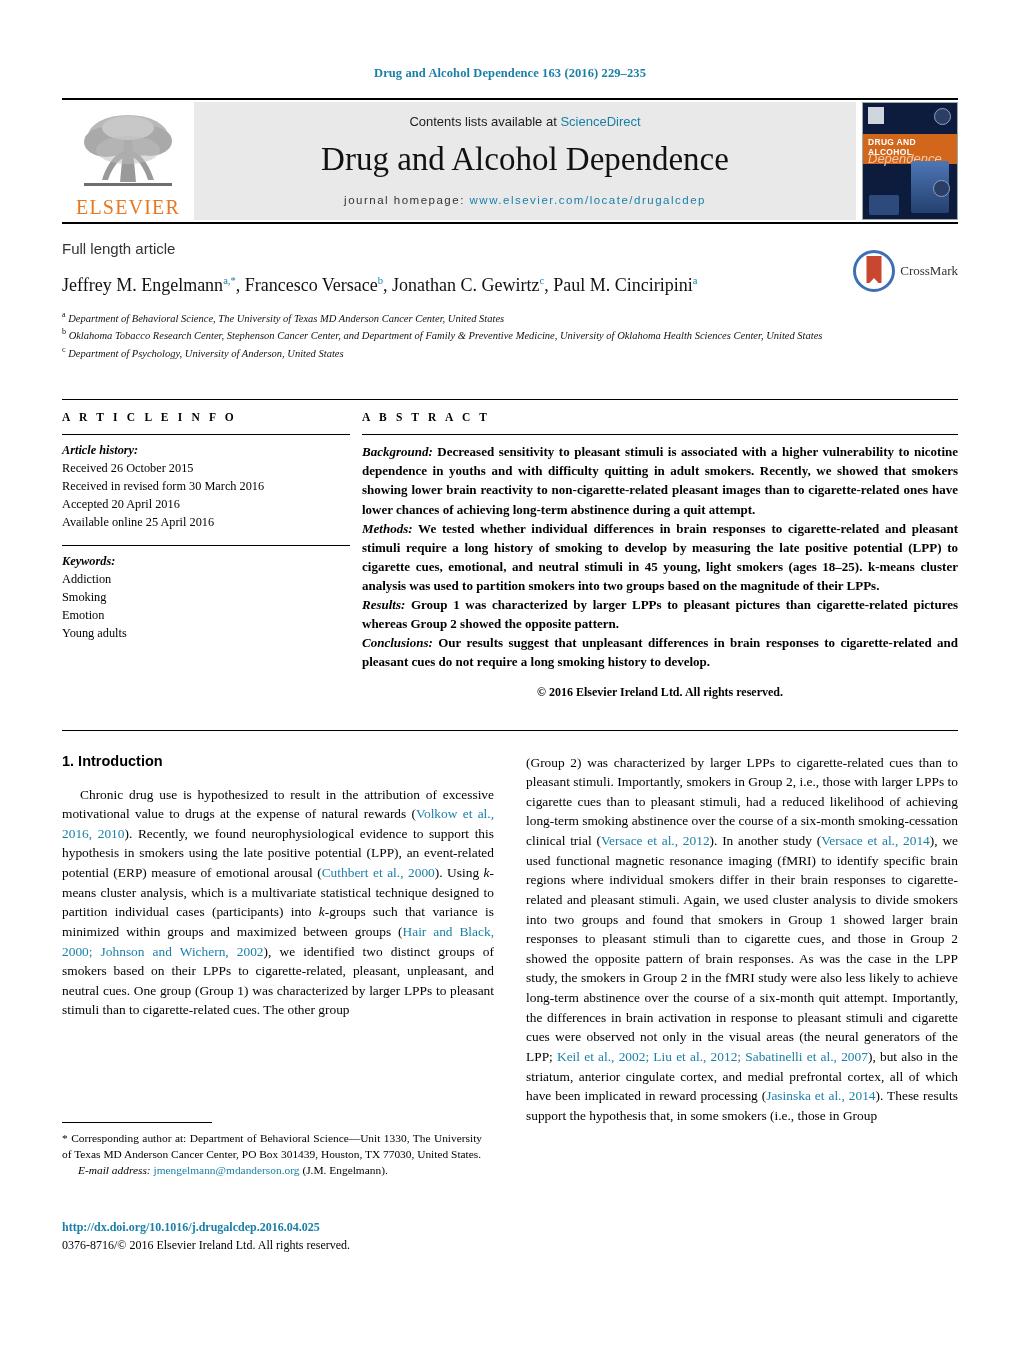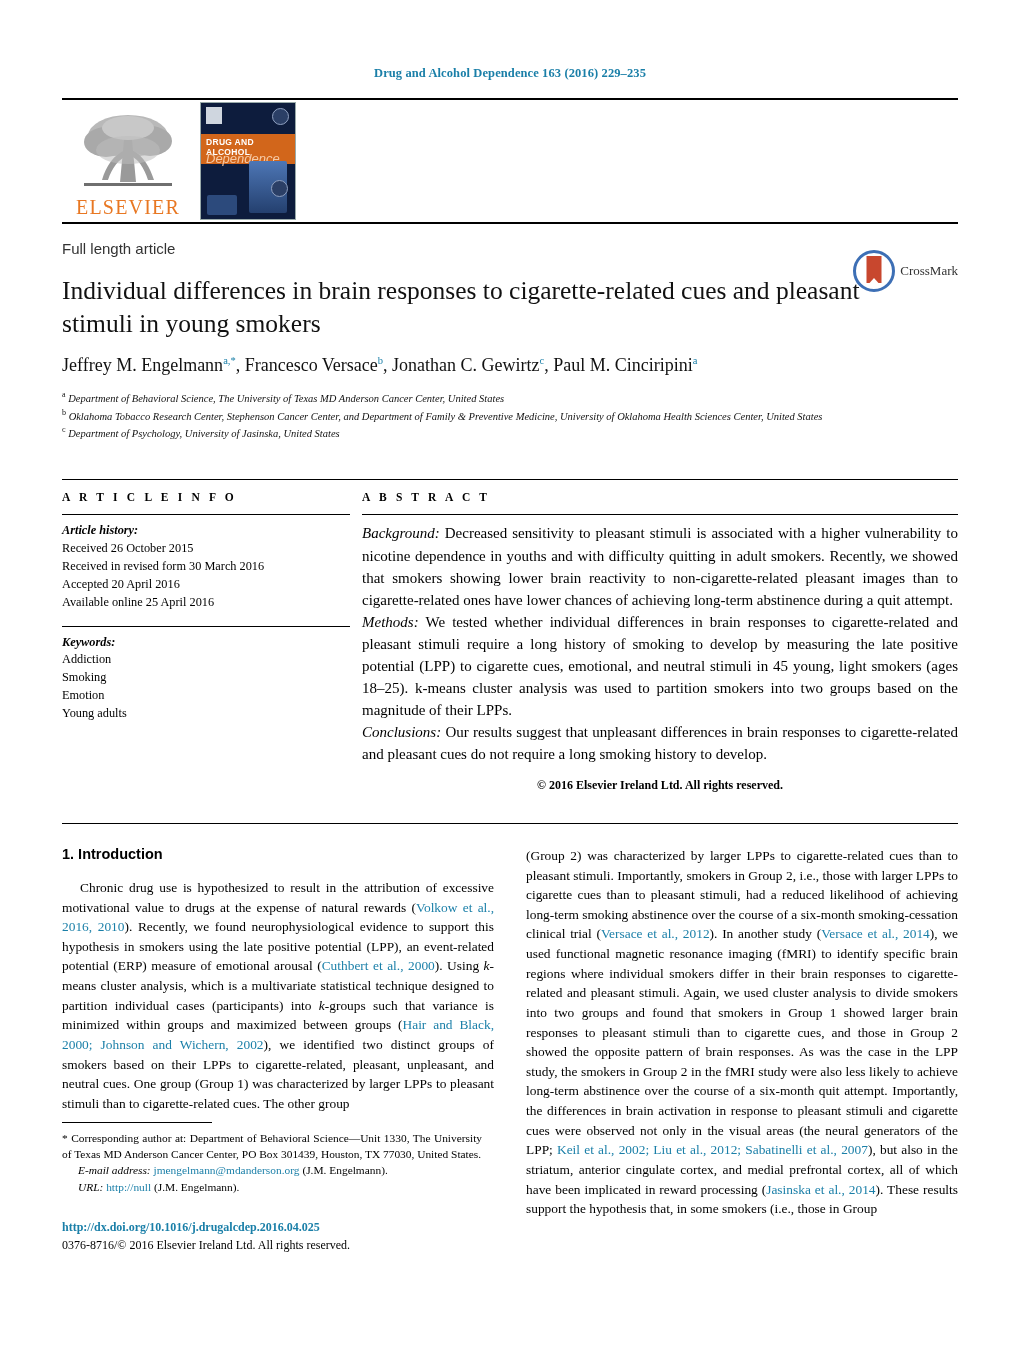--- a/index.html
+++ b/index.html
@@ -228,23 +228,24 @@
   .hr-sub { border-top: 1px solid #000; margin: 0 0 7px 0; }
   .info-block {
     font-family: "Liberation Serif", serif;
     font-size: 12.3px;
     line-height: 1.45;
   }
   .info-block .ital { font-style: italic; font-weight: bold; }
   .info-gap { height: 14px; }
   .abstract-body {
     font-family: "Liberation Serif", serif;
-    font-size: 15px;
+    font-size: 13px;
     line-height: 1.47;
     text-align: justify;
+    font-weight: bold;
   }
   .abstract-body p { margin: 0; }
   .abstract-body .lead { font-style: italic; }
   .copyright {
     text-align: center;
     font-family: "Liberation Serif", serif;
     font-size: 12px;
     margin-top: 13px;
     font-weight: bold;
   }
@@ -326,43 +327,51 @@
           <path d="M48 30 L44 72 L60 72 L56 30 Z" fill="#9a9a9a"></path>
           <path d="M50 40 C38 44 30 56 26 70 L32 70 C36 58 43 48 52 46 Z" fill="#9a9a9a"></path>
           <path d="M56 40 C68 46 74 58 78 70 L72 70 C68 58 62 48 54 46 Z" fill="#9a9a9a"></path>
           <ellipse cx="52" cy="40" rx="32" ry="14" fill="#bdbdbd" opacity="0.55"></ellipse>
         </g>
         <rect x="8" y="73" width="88" height="3" fill="#6f6f6f"></rect>
       </svg>
       <div class="elsevier-word">ELSEVIER</div>
     </div>
 
+    <div class="journal-band">
+      <div class="contents-line">
+        <span>Contents lists available at </span><a class="sd" href="#" style="text-decoration:none">ScienceDirect</a>
+      </div>
+      <div class="journal-name">Drug and Alcohol Dependence</div>
+      <div class="homepage-line">
+        <span>journal homepage: </span><a class="url" href="#" style="text-decoration:none">www.elsevier.com/locate/drugalcdep</a>
+      </div>
+    </div>
 
     <div class="cover-thumb">
       <div class="cov-elslogo"></div>
       <div class="cov-badge"></div>
       <div class="cov-orange"></div>
       <div class="cov-title">DRUG AND ALCOHOL</div>
       <div class="cov-sub">Dependence</div>
       <div class="cov-glass"></div>
       <div class="cov-cup"></div>
       <div class="cov-badge2"></div>
     </div>
 
     <div class="masthead-bottom-rule"></div>
   </div>
 
   <div class="article-head">
     <div class="full-length">Full length article</div>
-    <h1 class="paper-title">Individual differences in brain responses to cigarette-related cues and pleasant stimuli in young smokers</h1>
     <div class="authors">Jeffrey M. Engelmann<sup>a,*</sup>, Francesco Versace<sup>b</sup>, Jonathan C. Gewirtz<sup>c</sup>, Paul M. Cinciripini<sup>a</sup></div>
     <div class="affils">
       <div><sup>a</sup> <span>Department of Behavioral Science, The University of Texas MD Anderson Cancer Center, United States</span></div>
       <div><sup>b</sup> <span>Oklahoma Tobacco Research Center, Stephenson Cancer Center, and Department of Family &amp; Preventive Medicine, University of Oklahoma Health Sciences Center, United States</span></div>
-      <div><sup>c</sup> <span>Department of Psychology, University of Jasinska, United States</span></div>
+      <div><sup>c</sup> <span>Department of Psychology, University of Anderson, United States</span></div>
     </div>
 
     <div class="crossmark">
       <div class="cm-circle">
         <div class="cm-bar"></div>
         <div class="cm-tri"></div>
       </div>
       <div class="cm-label">CrossMark</div>
     </div>
   </div>
@@ -390,20 +399,21 @@
         <div>Young adults</div>
       </div>
     </div>
 
     <div class="col-abstract">
       <div class="section-head">A B S T R A C T</div>
       <div class="hr-sub"></div>
       <div class="abstract-body">
         <p><span class="lead">Background:</span><span> Decreased sensitivity to pleasant stimuli is associated with a higher vulnerability to nicotine dependence in youths and with difficulty quitting in adult smokers. Recently, we showed that smokers showing lower brain reactivity to non-cigarette-related pleasant images than to cigarette-related ones have lower chances of achieving long-term abstinence during a quit attempt.</span></p>
         <p><span class="lead">Methods:</span><span> We tested whether individual differences in brain responses to cigarette-related and pleasant stimuli require a long history of smoking to develop by measuring the late positive potential (LPP) to cigarette cues, emotional, and neutral stimuli in 45 young, light smokers (ages 18–25). k-means cluster analysis was used to partition smokers into two groups based on the magnitude of their LPPs.</span></p>
+        <p><span class="lead">Results:</span><span> Group 1 was characterized by larger LPPs to pleasant pictures than cigarette-related pictures whereas Group 2 showed the opposite pattern.</span></p>
         <p><span class="lead">Conclusions:</span><span> Our results suggest that unpleasant differences in brain responses to cigarette-related and pleasant cues do not require a long smoking history to develop.</span></p>
       </div>
       <div class="copyright">© 2016 Elsevier Ireland Ltd. All rights reserved.</div>
     </div>
   </div>
 
   <div class="body-rule"></div>
 
   <div class="body-cols">
     <div class="bcol">
@@ -416,25 +426,20 @@
   </div>
 
   <div class="footnotes">
     <div class="fn-rule"></div>
     <div class="fn">*  Corresponding author at: Department of Behavioral Science—Unit 1330, The University of Texas MD Anderson Cancer Center, PO Box 301439, Houston, TX 77030, United States.</div>
     <div class="fn fn-sub">
       <span class="lbl">E-mail address:</span>
       <a class="link" href="#" style="text-decoration:none">jmengelmann@mdanderson.org</a>
       <span>(J.M. Engelmann).</span>
     </div>
-    <div class="fn fn-sub">
-      <span class="lbl">URL:</span>
-      <a class="link" href="#" style="text-decoration:none">http://null</a>
-      <span>(J.M. Engelmann).</span>
-    </div>
   </div>
 
   <div class="doi-block">
     <div><a class="doi" href="#" style="text-decoration:none">http://dx.doi.org/10.1016/j.drugalcdep.2016.04.025</a></div>
     <div class="issn">0376-8716/© 2016 Elsevier Ireland Ltd. All rights reserved.</div>
   </div>
 
 </div>
 
 </body></html>

